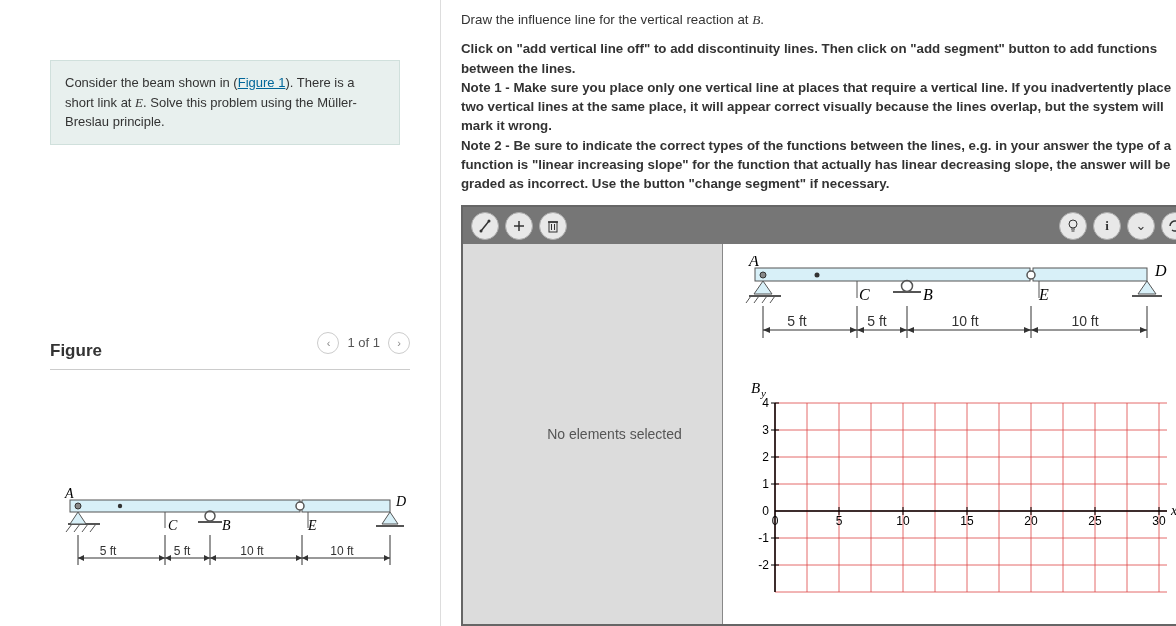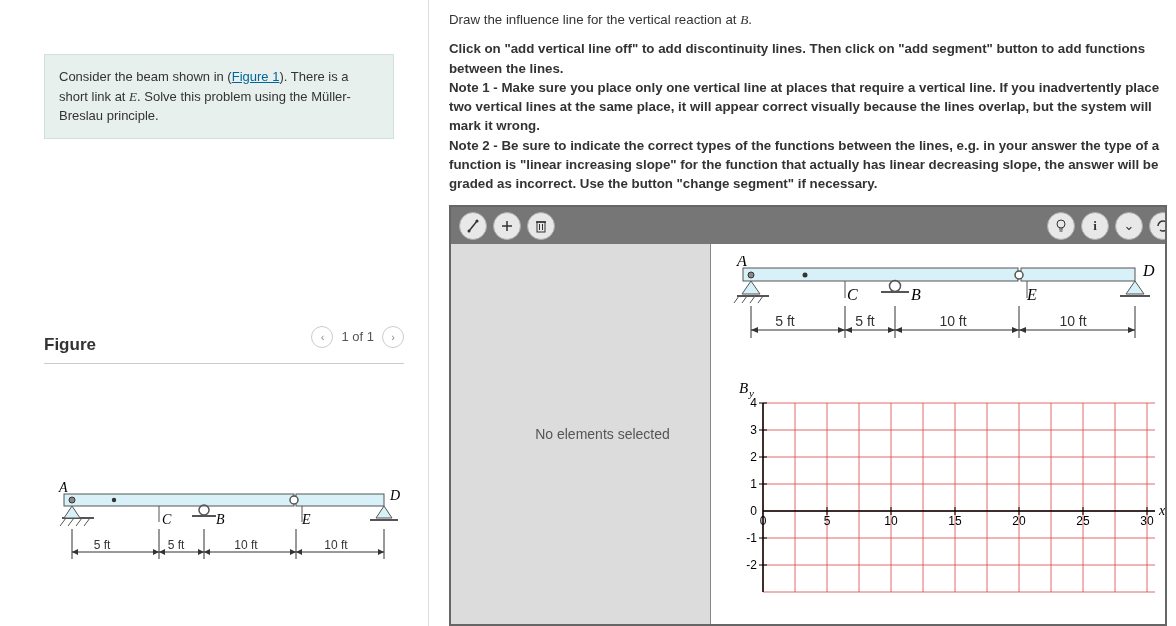--- a/index.html
+++ b/index.html
@@ -1,18 +1,18 @@
 <!DOCTYPE html>
 <html><head>
 <meta charset="utf-8">
 <style>
   * { box-sizing: border-box; margin: 0; padding: 0; }
   body { font-family: Arial, Helvetica, sans-serif; font-size: 13px; color: #333; background: #fff; width: 1176px; height: 626px; overflow: hidden; }
   .container { display: flex; height: 100%; }
-  .left-pane { width: 444px; padding: 4px; border-right: 1px solid #ddd; }
+  .left-pane { width: 444px; padding: 10px; border-right: 1px solid #ddd; }
   .right-pane { flex: 1; padding: 10px 12px 0 20px; display:flex; flex-direction:column; }
   .problem-box { background: #e8f0ee; border: 1px solid #d0e0dc; padding: 12px 14px; margin: 50px 30px 0 40px; font-size: 13px; line-height: 1.5; }
   .problem-box a { color: #006699; text-decoration: underline; }
   .figure-section { margin-top: 180px; padding: 0 20px 0 40px; }
   .figure-header { display:flex; align-items:center; justify-content: space-between; border-bottom:1px solid #ccc; padding-bottom:8px; }
   .figure-title { font-size: 17px; font-weight: bold; margin-top: 16px; }
   .figure-nav { display:flex; align-items:center; gap:8px; font-size:13px; color:#555;}
   .nav-btn { width:22px; height:22px; border-radius:50%; border:1px solid #ccc; background:#fff; display:flex; align-items:center; justify-content:center; color:#888; font-size:11px; cursor:pointer;}
   .beam-diagram { margin-top: 110px; display:flex; justify-content:center;}
   .instructions { font-size: 13.3px; line-height: 1.45; margin-bottom: 12px;}

